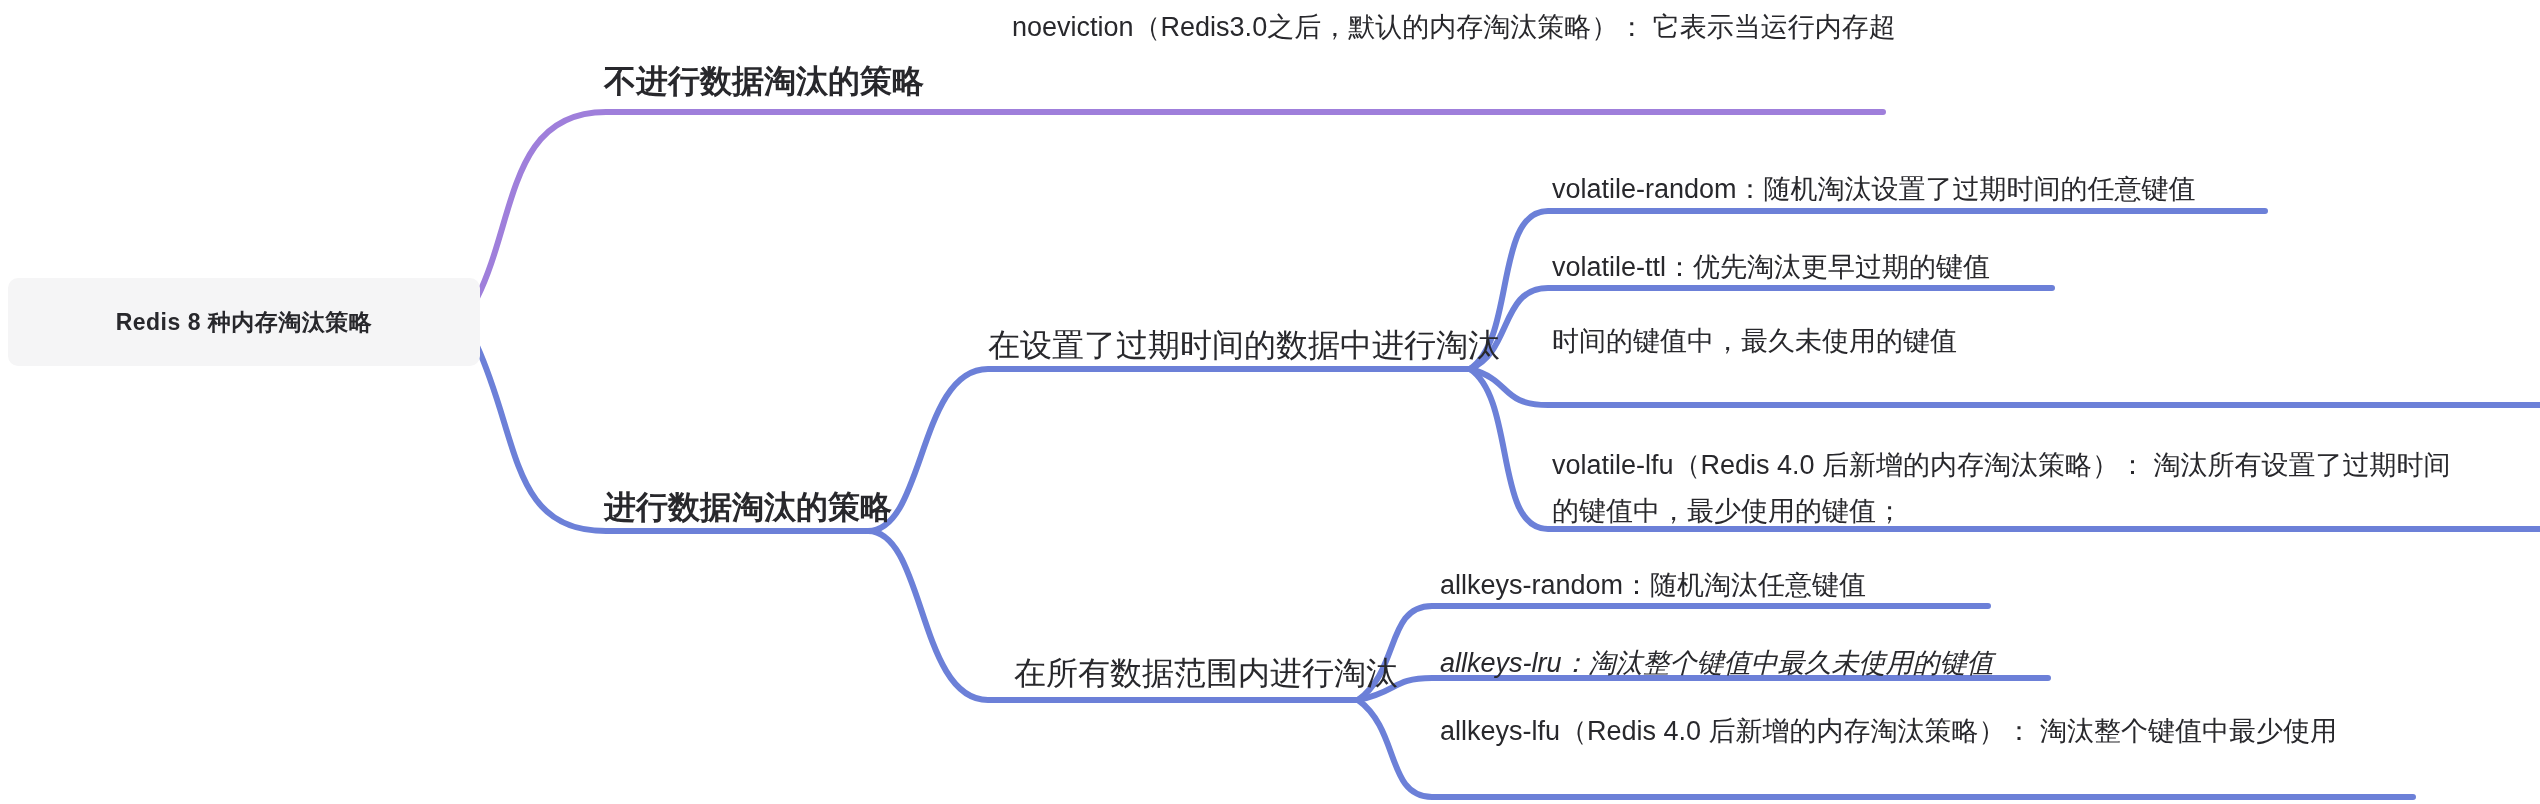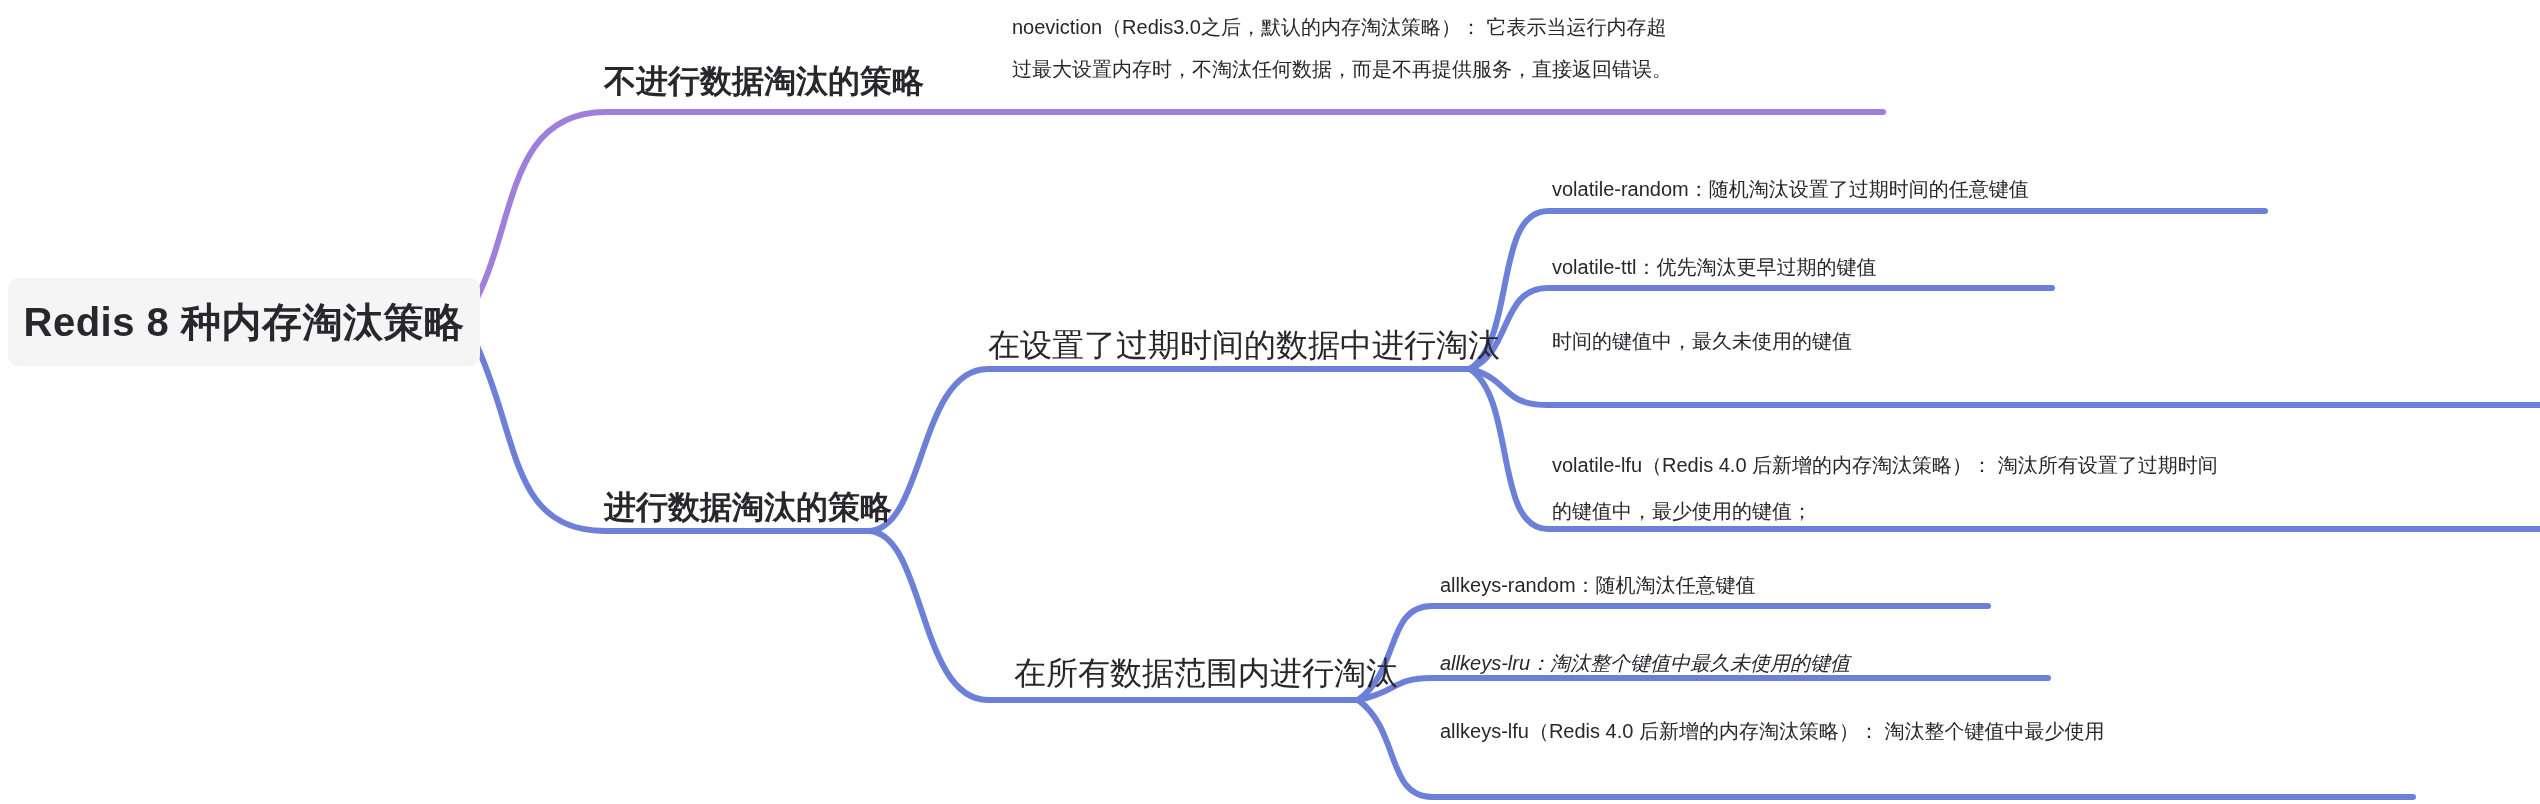--- a/index.html
+++ b/index.html
@@ -19,25 +19,25 @@
   svg.links{position:absolute;left:0;top:0;pointer-events:none;}
   svg.links path{fill:none;stroke-width:6;stroke-linecap:round;}
   svg.links path.purple{stroke:var(--purple);}
   svg.links path.blue{stroke:var(--blue);}
 
   .node{position:absolute;white-space:nowrap;}
   .root-node{
     left:8px;top:278px;width:472px;height:88px;
     background:var(--root-bg);border-radius:10px;
     display:flex;align-items:center;justify-content:center;
-    font-size:40px;font-weight:bold;letter-spacing:0.5px;
+    font-size:23px;font-weight:bold;letter-spacing:0.5px;
   }
   .label{font-size:32px;}
   .label.bold{font-weight:bold;}
-  .leaf{font-size:20px;line-height:46px;}
+  .leaf{font-size:27px;line-height:46px;}
   .leaf div{white-space:nowrap;}
 
   
   .lbl-no-eviction{left:604px;top:60px;}
   .lbl-eviction{left:604px;top:486px;}
   
   .lbl-volatile-group{left:988px;top:324px;}
   .lbl-allkeys-group{left:1014px;top:652px;}
   
   .leaf-noeviction{left:1012px;top:6px;line-height:42px;}
@@ -76,21 +76,20 @@
 
   <div class="node root-node">
     <span>Redis 8 种内存淘汰策略</span>
   </div>
 
   <div class="node label bold lbl-no-eviction">不进行数据淘汰的策略</div>
   <div class="node label bold lbl-eviction">进行数据淘汰的策略</div>
 
   <div class="node leaf leaf-noeviction">
     <div>noeviction（Redis3.0之后，默认的内存淘汰策略）： 它表示当运行内存超</div>
-    <div>过最大设置内存时，不淘汰任何数据，而是不再提供服务，直接返回错误。</div>
   </div>
 
   <div class="node label lbl-volatile-group">在设置了过期时间的数据中进行淘汰</div>
   <div class="node label lbl-allkeys-group">在所有数据范围内进行淘汰</div>
 
   <div class="node leaf leaf-volatile-ttl">
     <div>volatile-ttl：优先淘汰更早过期的键值</div>
   </div>
   <div class="node leaf leaf-volatile-random">
     <div>volatile-random：随机淘汰设置了过期时间的任意键值</div>

